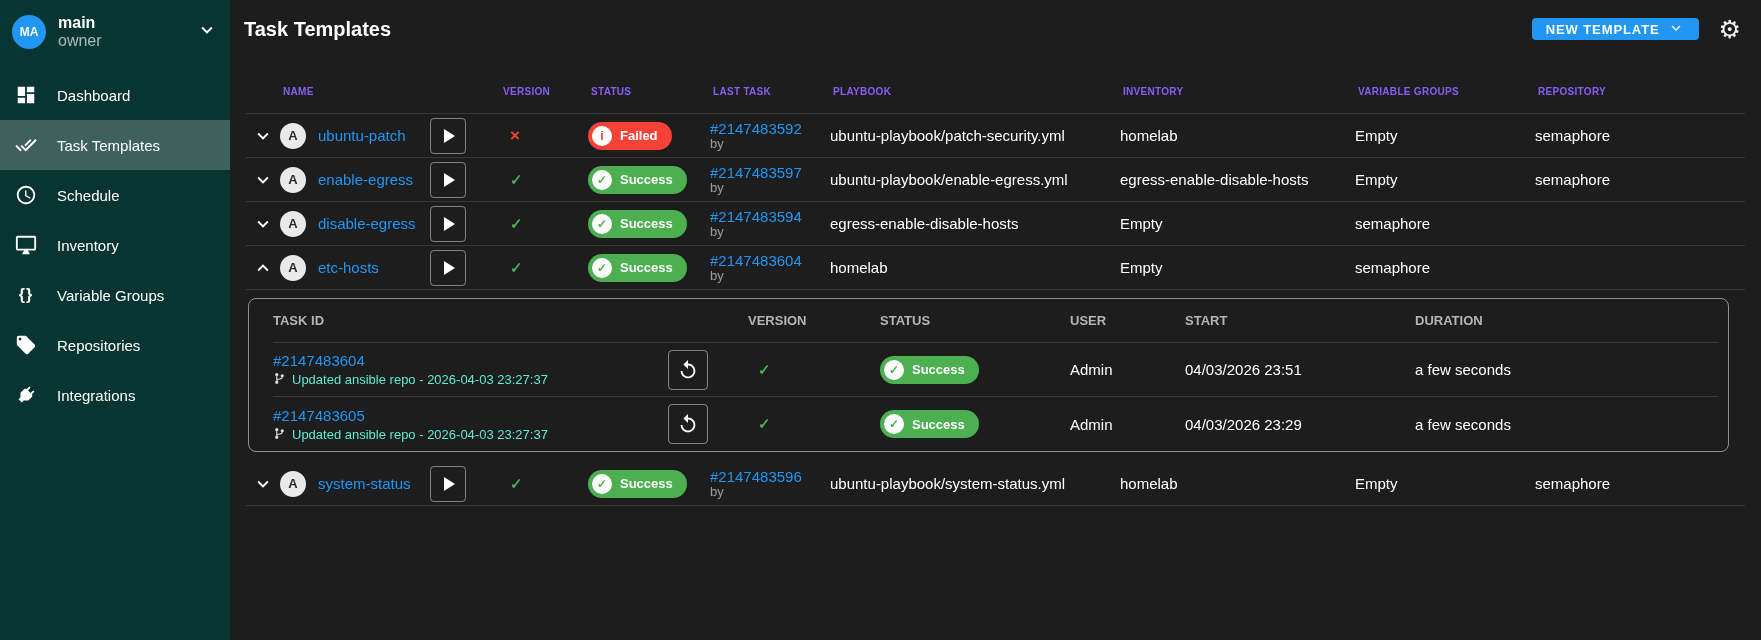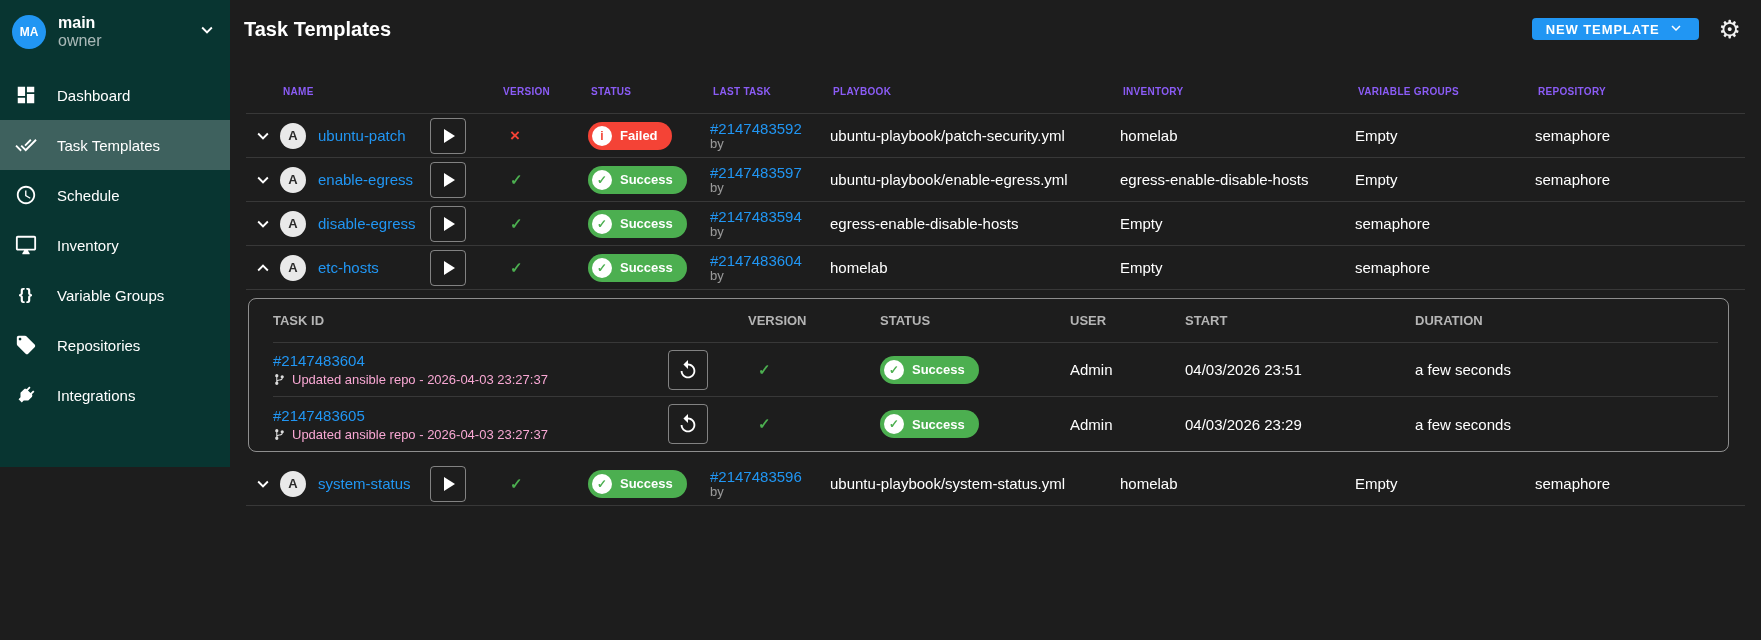--- a/index.html
+++ b/index.html
@@ -6,21 +6,21 @@
   html,body { margin:0; padding:0; }
   body {
     width:1761px; height:640px; overflow:hidden;
     background:#1d1d1d; color:#fff;
     font-family:"Liberation Sans", sans-serif;
     display:flex;
   }
   a { text-decoration:none; }
 
   
-  .sidebar { width:230px; min-width:230px; height:467px; background:#083531; }
+  .sidebar { width:230px; min-width:230px; height:640px; background:#083531; }
   .project-switcher { display:flex; align-items:center; padding:13px 12px 10px 12px; cursor:pointer; }
   .avatar { width:34px; height:34px; border-radius:50%; background:#2196f3; display:flex; align-items:center; justify-content:center; font-size:12px; font-weight:bold; flex:none; }
   .project-meta { margin-left:12px; flex:1; min-width:0; }
   .project-name { font-size:16px; font-weight:bold; line-height:1.2; }
   .project-role { font-size:16px; color:rgba(255,255,255,.65); }
   .switch-chev svg { width:22px; height:22px; fill:#fff; }
   .nav { margin-top:10px; }
   .nav-item { display:flex; align-items:center; height:50px; padding:0 14px; font-size:15px; cursor:pointer; color:#fff; }
   .nav-item.active { background:rgba(255,255,255,.22); }
   .nav-icon { width:24px; height:24px; margin-right:19px; display:flex; align-items:center; justify-content:center; flex:none; }
@@ -74,21 +74,21 @@
   .chip.failed  .chip-ic { color:#f44336; }
   .lt-by { color:rgba(255,255,255,.55); font-size:13px; line-height:1.05; }
 
   
   .expanded-panel { border:1px solid rgba(255,255,255,.5); border-radius:8px; margin:8px 16px 10px 2px; padding:0 10px 0 24px; }
   .sub-thead, .sub-row { display:grid; grid-template-columns:395px 80px 132px 190px 115px 230px 1fr; align-items:center; }
   .sub-thead { height:44px; border-bottom:1px solid rgba(255,255,255,.12); color:#b5b5b5; font-size:13px; font-weight:bold; }
   .sub-row { min-height:54px; border-bottom:1px solid rgba(255,255,255,.12); font-size:15px; }
   .sub-rows > .sub-row:last-child, .sub-rows [data-repeat] > .sub-row:last-child { border-bottom:none; }
   .task-id-cell { padding:6px 0; }
-  .task-msg { font-size:13px; color:#f9a8d4; display:flex; align-items:center; gap:6px; margin-top:3px; }
+  .task-msg { font-size:13px; color:#5eead4; display:flex; gap:6px; margin-top:3px; }
   .task-msg svg { width:13px; height:13px; fill:#ddd; flex:none; }
   .restart-btn { width:40px; height:40px; border:1px solid rgba(255,255,255,.45); border-radius:4px; background:transparent;
     display:flex; align-items:center; justify-content:center; cursor:pointer; }
   .restart-btn svg { width:22px; height:22px; fill:#fff; }
 </style>
 </head>
 <body>
 
 <aside class="sidebar">
   <div class="project-switcher">

